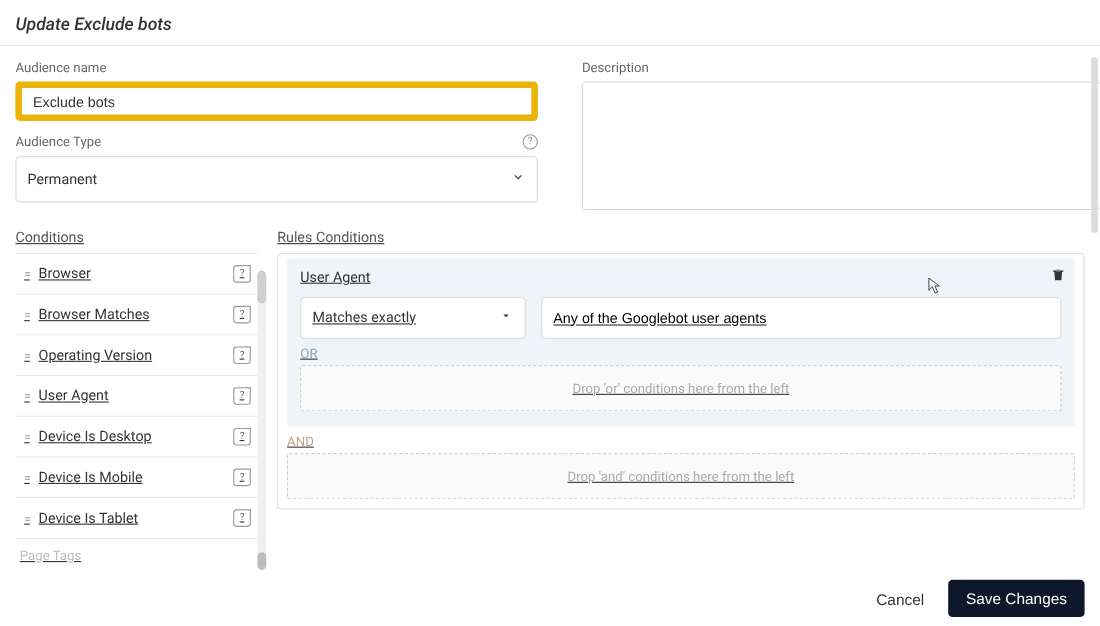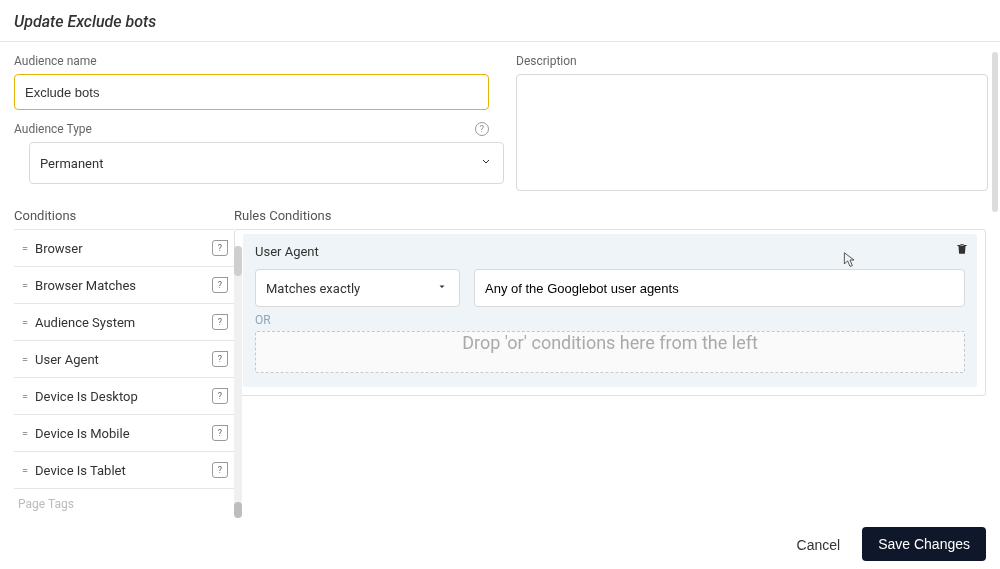--- a/index.html
+++ b/index.html
@@ -18,48 +18,47 @@
     border-bottom: 1px solid #e6e6e6;
     font-style: italic;
   }
   .header h1 {
     font-size: 16px;
     font-weight: 500;
     color: #333;
   }
   .top-row {
     display: flex;
-    gap: 27px;
+    gap: 40px;
     padding: 12px 14px 0;
   }
   .left-col { flex: 0 0 475px; }
   .right-col { flex: 0 0 472px; }
   .field-label {
     font-size: 12px;
     color: #666;
     margin-bottom: 6px;
     display: flex;
     align-items: center;
     justify-content: space-between;
   }
   .text-input {
     width: 100%;
     height: 36px;
-    border: 1px solid #eab308;
+    border: 6px solid #eab308;
     border-radius: 4px;
     padding: 0 10px;
     font-size: 13px;
     color: #333;
     outline: none;
     background: #fff;
   }
   .select-wrap {
     position: relative;
     width: 100%;
-    margin-left: 15px;
   }
   .select-input {
     width: 100%;
     height: 42px;
     border: 1px solid #d9d9d9;
     border-radius: 4px;
     padding: 0 30px 0 10px;
     font-size: 13px;
     color: #333;
     background: #fff;
@@ -93,20 +92,22 @@
     resize: none;
     padding: 8px;
     font-family: inherit;
     font-size: 13px;
     outline: none;
     background: #fff;
   }
   .mid-row {
     display: flex;
     padding: 14px 14px 0;
+    gap: 18px;
+    text-decoration: underline;
   }
   .conditions-col {
     flex: 0 0 220px;
   }
   .rules-col {
     flex: 1;
   }
   .section-title {
     font-size: 13px;
     color: #555;
@@ -227,24 +228,24 @@
   .logic-label {
     font-size: 12px;
     color: #8aa8b8;
     margin: 6px 0 4px;
   }
   .drop-zone {
     border: 1px dashed #c8c8c8;
     border-radius: 2px;
     height: 42px;
     display: flex;
-    align-items: flex-start;
+    align-items: center;
     justify-content: center;
     color: #aaa;
-    font-size: 18px;
+    font-size: 12px;
     background: #fafafa;
   }
   .footer {
     position: absolute;
     bottom: 8px;
     right: 14px;
     display: flex;
     gap: 18px;
     align-items: flex-end;
   }
@@ -331,21 +332,21 @@
       <div class="cond-item">
         <div class="cond-left">
           <span class="drag-handle">=</span>
           <span class="cond-label">Browser Matches</span>
         </div>
         <span class="ext-icon">?</span>
       </div>
       <div class="cond-item">
         <div class="cond-left">
           <span class="drag-handle">=</span>
-          <span class="cond-label">Audience System</span>
+          <span class="cond-label">Operating Version</span>
         </div>
         <span class="ext-icon">?</span>
       </div>
       <div class="cond-item">
         <div class="cond-left">
           <span class="drag-handle">=</span>
           <span class="cond-label">User Agent</span>
         </div>
         <span class="ext-icon">?</span>
       </div>
@@ -395,20 +396,24 @@
                 </svg>
             </span>
           </div>
           <input class="value-input" type="text" value="Any of the Googlebot user agents" style="">
         </div>
         <div class="logic-label">OR</div>
         <div class="drop-zone">
           <span>Drop 'or' conditions here from the left</span>
         </div>
       </div>
+      <div class="logic-label" style="color:#b8a58a;">AND</div>
+      <div class="drop-zone">
+        <span>Drop 'and' conditions here from the left</span>
+      </div>
     </div>
   </div>
 </div>
 
 <div class="scroll-track">
   <div class="scroll-thumb"></div>
   <div class="scroll-thumb bottom"></div>
 </div>
 
 <div class="right-scroll">

